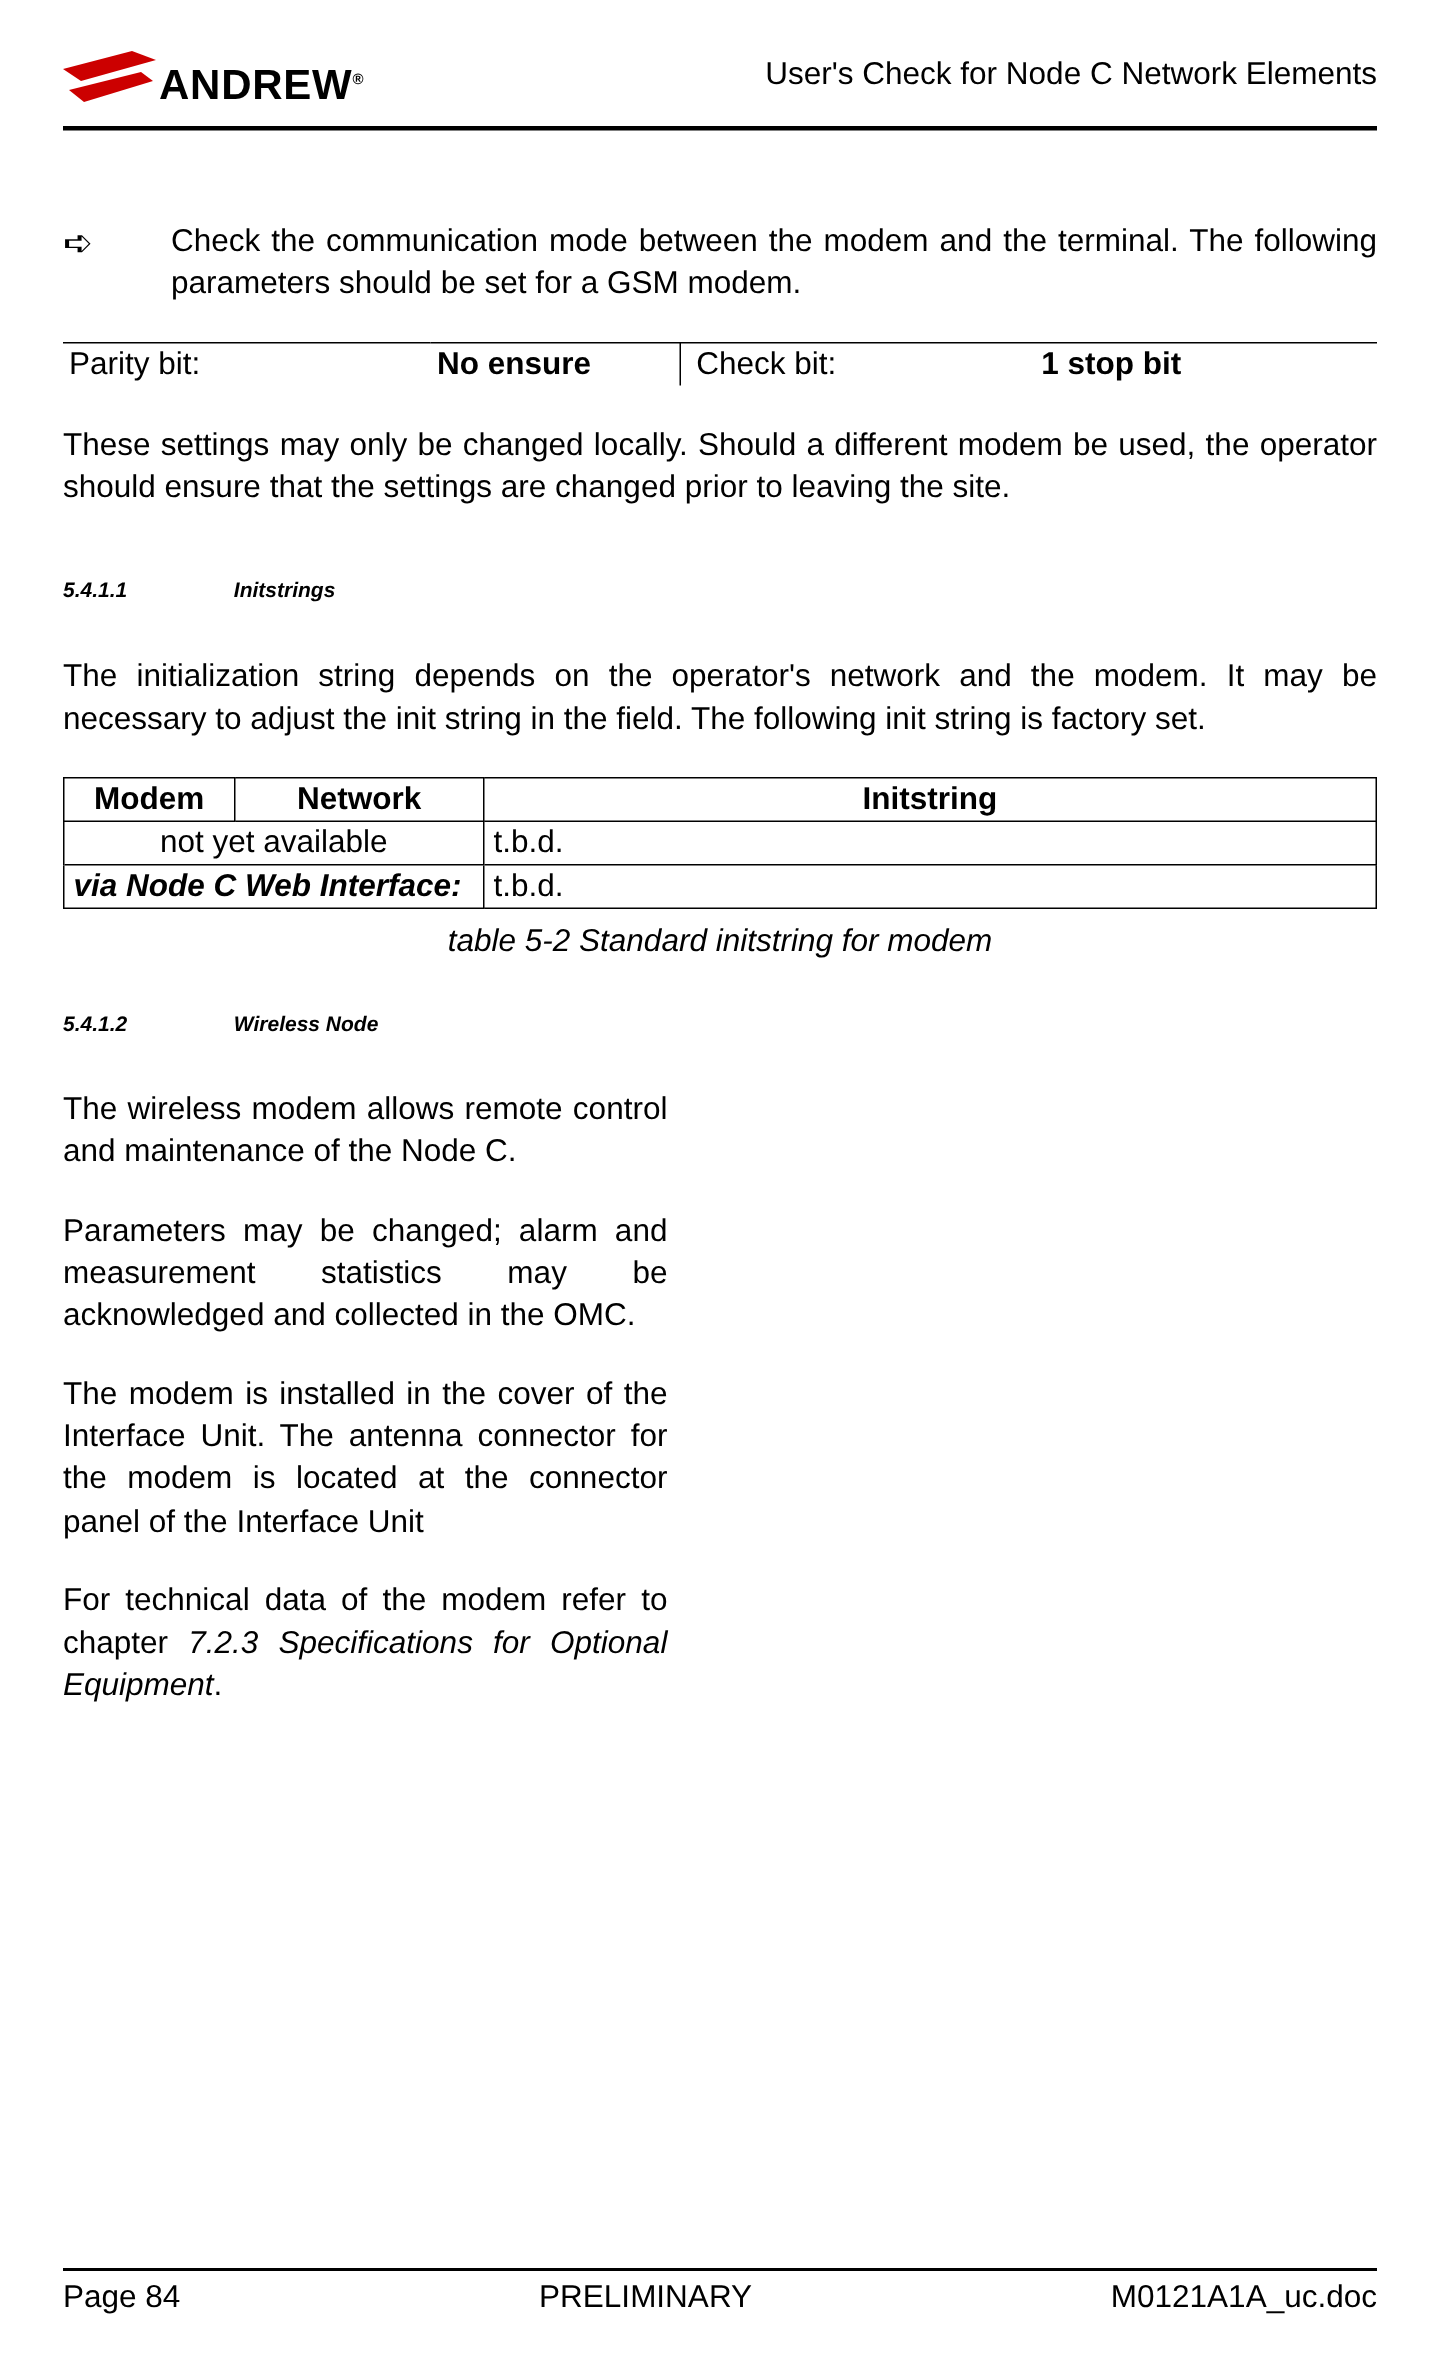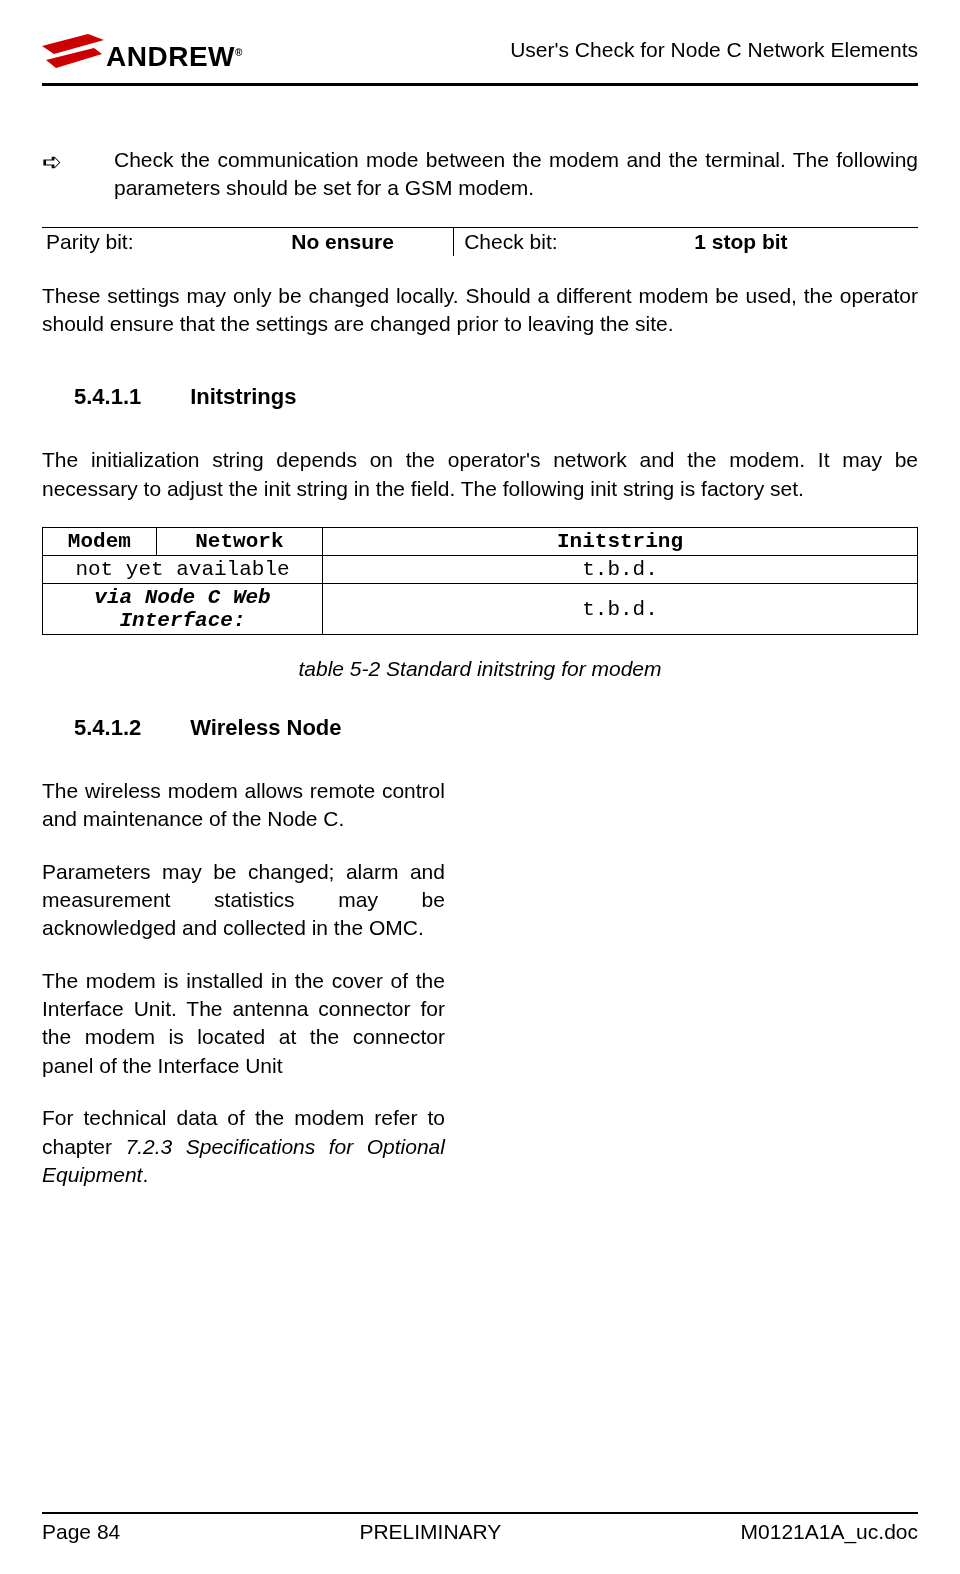--- a/index.html
+++ b/index.html
@@ -76,44 +76,43 @@
     .params-table .c3 { width: 27%; padding-left: 10px;}
     .params-table .c4 { width: 26%; font-weight: bold; }
     .params-table .row2 td { border-top: 1px solid #000; }
     .body-para {
       line-height: 1.35;
       text-align: justify;
       margin-bottom: 46px;
     }
     .section-heading {
       font-weight: bold;
-      font-size: 22px;
+      font-style: italic;
+      font-size: 14px;
       margin-bottom: 36px;
-      margin-left: 32px;
     }
     .section-heading .num {
       display: inline-block;
       width: 110px;
     }
     .body-para2 {
       line-height: 1.35;
       text-align: justify;
       margin-bottom: 24px;
     }
     .init-table {
       width: 100%;
       border-collapse: collapse;
-      margin-bottom: 22px;
-      font-family: Liberation Mono, monospace;
+      margin-bottom: 10px;
     }
     .init-table th, .init-table td {
       border: 1px solid #000;
       padding: 2px 6px;
       font-size: 21px;
-      text-align: center;
+      text-align: left;
     }
     .init-table th {
       text-align: center;
       font-weight: bold;
     }
     .init-table .c-modnet {
       text-align: center;
     }
     .init-table .em {
       font-style: italic;

